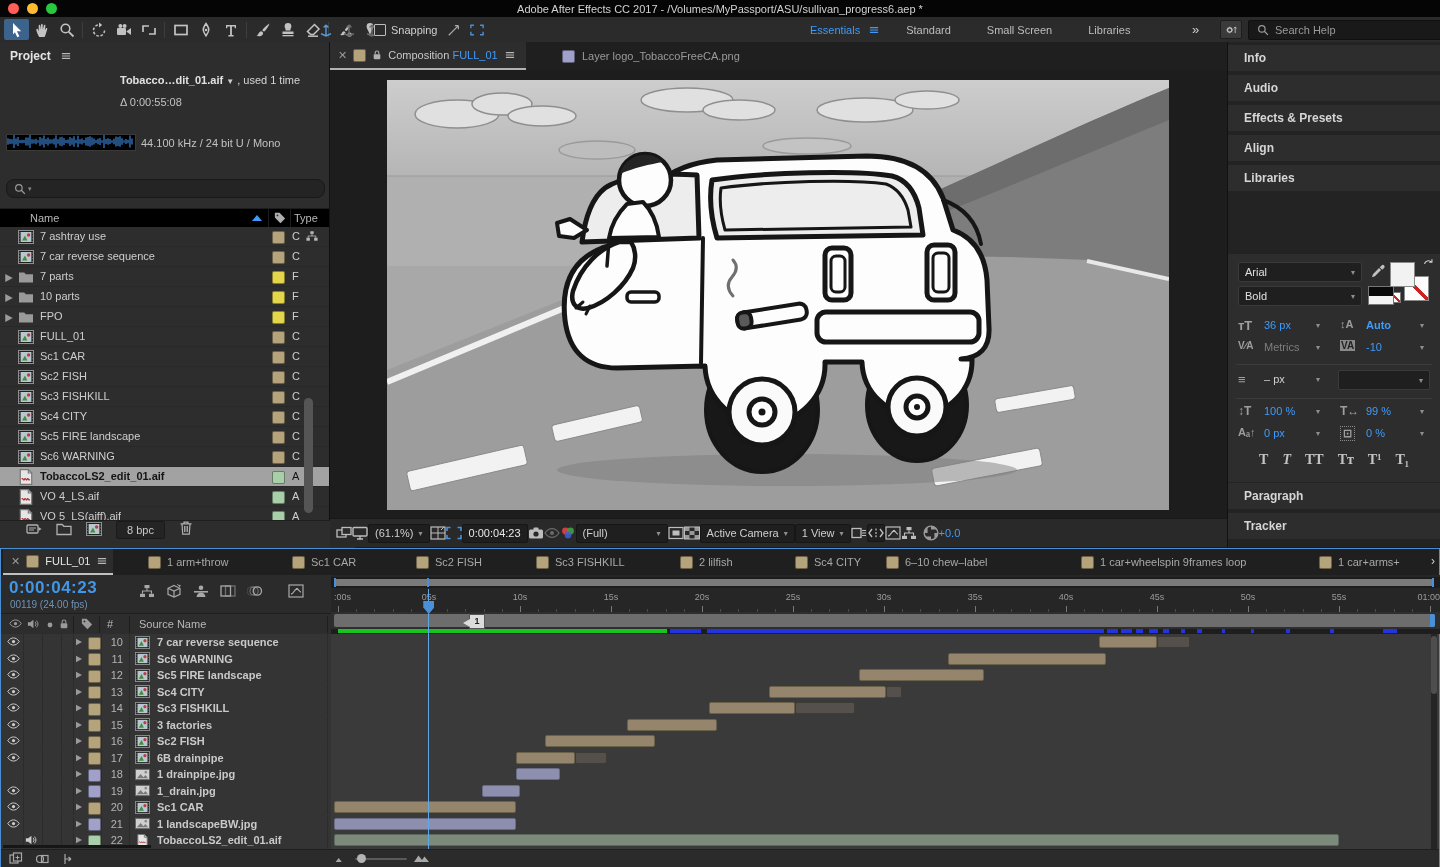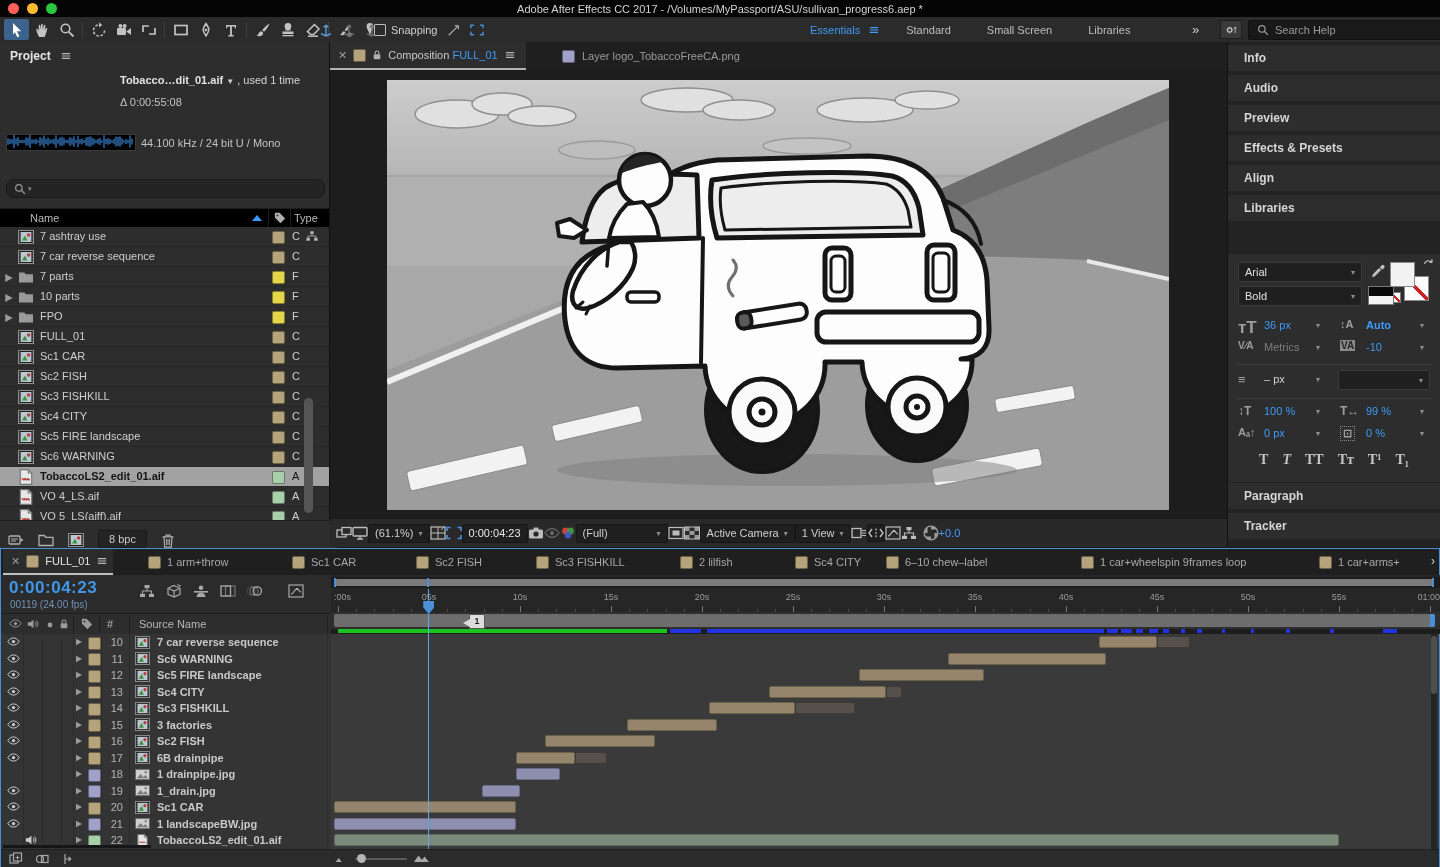--- a/index.html
+++ b/index.html
@@ -64,21 +64,21 @@
   .prow{position:relative;height:19px;border-bottom:1px solid #282828;background:#2d2d2d;color:#cecece;}
   .prow.selected{background:#a2a2a2;color:#141414;}
   .prow .twirl{position:absolute;left:4px;top:6px;color:#9a9a9a;}
   .prow .ficon{position:absolute;left:18px;top:2px;}
   .prow .pname{position:absolute;left:40px;top:3px;white-space:nowrap;max-width:225px;overflow:hidden;}
   .prow .chip{position:absolute;left:272px;top:4px;width:11px;height:11px;border-radius:2px;border:1px solid rgba(0,0,0,.4);}
   .prow .ptype{position:absolute;left:292px;top:3px;width:12px;overflow:hidden;color:inherit;}
   .prow .netic{position:absolute;left:306px;top:3px;color:#b8b8b8;}
   #proj-scroll{position:absolute;left:304px;top:356px;width:9px;height:115px;background:#555;border-radius:5px;}
   #proj-footer{position:absolute;left:0;top:478px;width:329px;height:27px;background:#2d2d2d;
-               border-top:1px solid #1e1e1e;display:flex;align-items:flex-end;gap:14px;padding-left:8px;color:#b0b0b0;}
+               border-top:1px solid #1e1e1e;display:flex;align-items:flex-start;gap:14px;padding-left:26px;color:#b0b0b0;}
   #bpc-well{background:#242424;border:1px solid #1a1a1a;border-radius:2px;padding:2px 10px;color:#c8c8c8;}
 
   
   #vtabs{position:absolute;left:0;top:0;width:897px;height:28px;background:#1f1f1f;display:flex;}
   #vtab-comp{position:relative;width:196px;height:28px;background:#2d2d2d;display:flex;align-items:center;
              gap:6px;padding-left:8px;box-sizing:border-box;border-bottom:2px solid #b2b2b2;}
   #vtab-layer{display:flex;align-items:center;gap:7px;padding-left:36px;color:#9a9a9a;}
   .chipx{width:11px;height:11px;border-radius:2px;border:1px solid rgba(0,0,0,.4);}
   #stage{position:absolute;left:0;top:28px;width:897px;height:448px;background:#1d1d1d;}
   #frame{position:absolute;left:57px;top:10px;width:782px;height:430px;background:#a8a8a8;}
@@ -892,23 +892,20 @@
 
   <div id="rightpanel">
     <div id="rp-top" style="padding-top:3px">
         <div class="rp-head">
           <span>Info</span>
         </div>
         <div class="rp-head">
           <span>Audio</span>
         </div>
         <div class="rp-head">
-          <span>Preview</span>
-        </div>
-        <div class="rp-head">
           <span>Effects &amp; Presets</span>
         </div>
         <div class="rp-head">
           <span>Align</span>
         </div>
         <div class="rp-head">
           <span>Libraries</span>
         </div>
       </div>
     <div id="char-body">
@@ -933,21 +930,21 @@
             </svg>
           </span>
       </div>
 
       <div class="csel" style="left:10px;top:32px;width:124px">
         <span>Bold</span>
           <span class="dd" style="color:#8f8f8f;font-size:8px">▾</span>
       </div>
       <div id="bw-sw"></div>
 
-      <span class="crow-ic" style="left:10px;top:64px;font-size:17px">тT</span>
+      <span class="crow-ic" style="left:10px;top:64px;font-size:13px">тT</span>
       <span class="cval" style="left:36px;top:65px">36 px</span>
       <span class="cdd" style="left:88px;top:67px">▾</span>
       <span class="crow-ic" style="left:112px;top:64px;font-size:11px">↕A</span>
       <span class="cval" style="left:138px;top:65px;font-weight:bold">Auto</span>
       <span class="cdd" style="left:192px;top:67px">▾</span>
 
       <span class="crow-ic" style="left:10px;top:86px;font-size:10px">V∕A</span>
       <span class="cval dim" style="left:36px;top:87px">Metrics</span>
       <span class="cdd" style="left:88px;top:89px">▾</span>
       <span class="crow-ic" style="left:112px;top:86px;font-size:10px;background:#8a8a8a;color:#222;padding:0 1px">VA</span>

